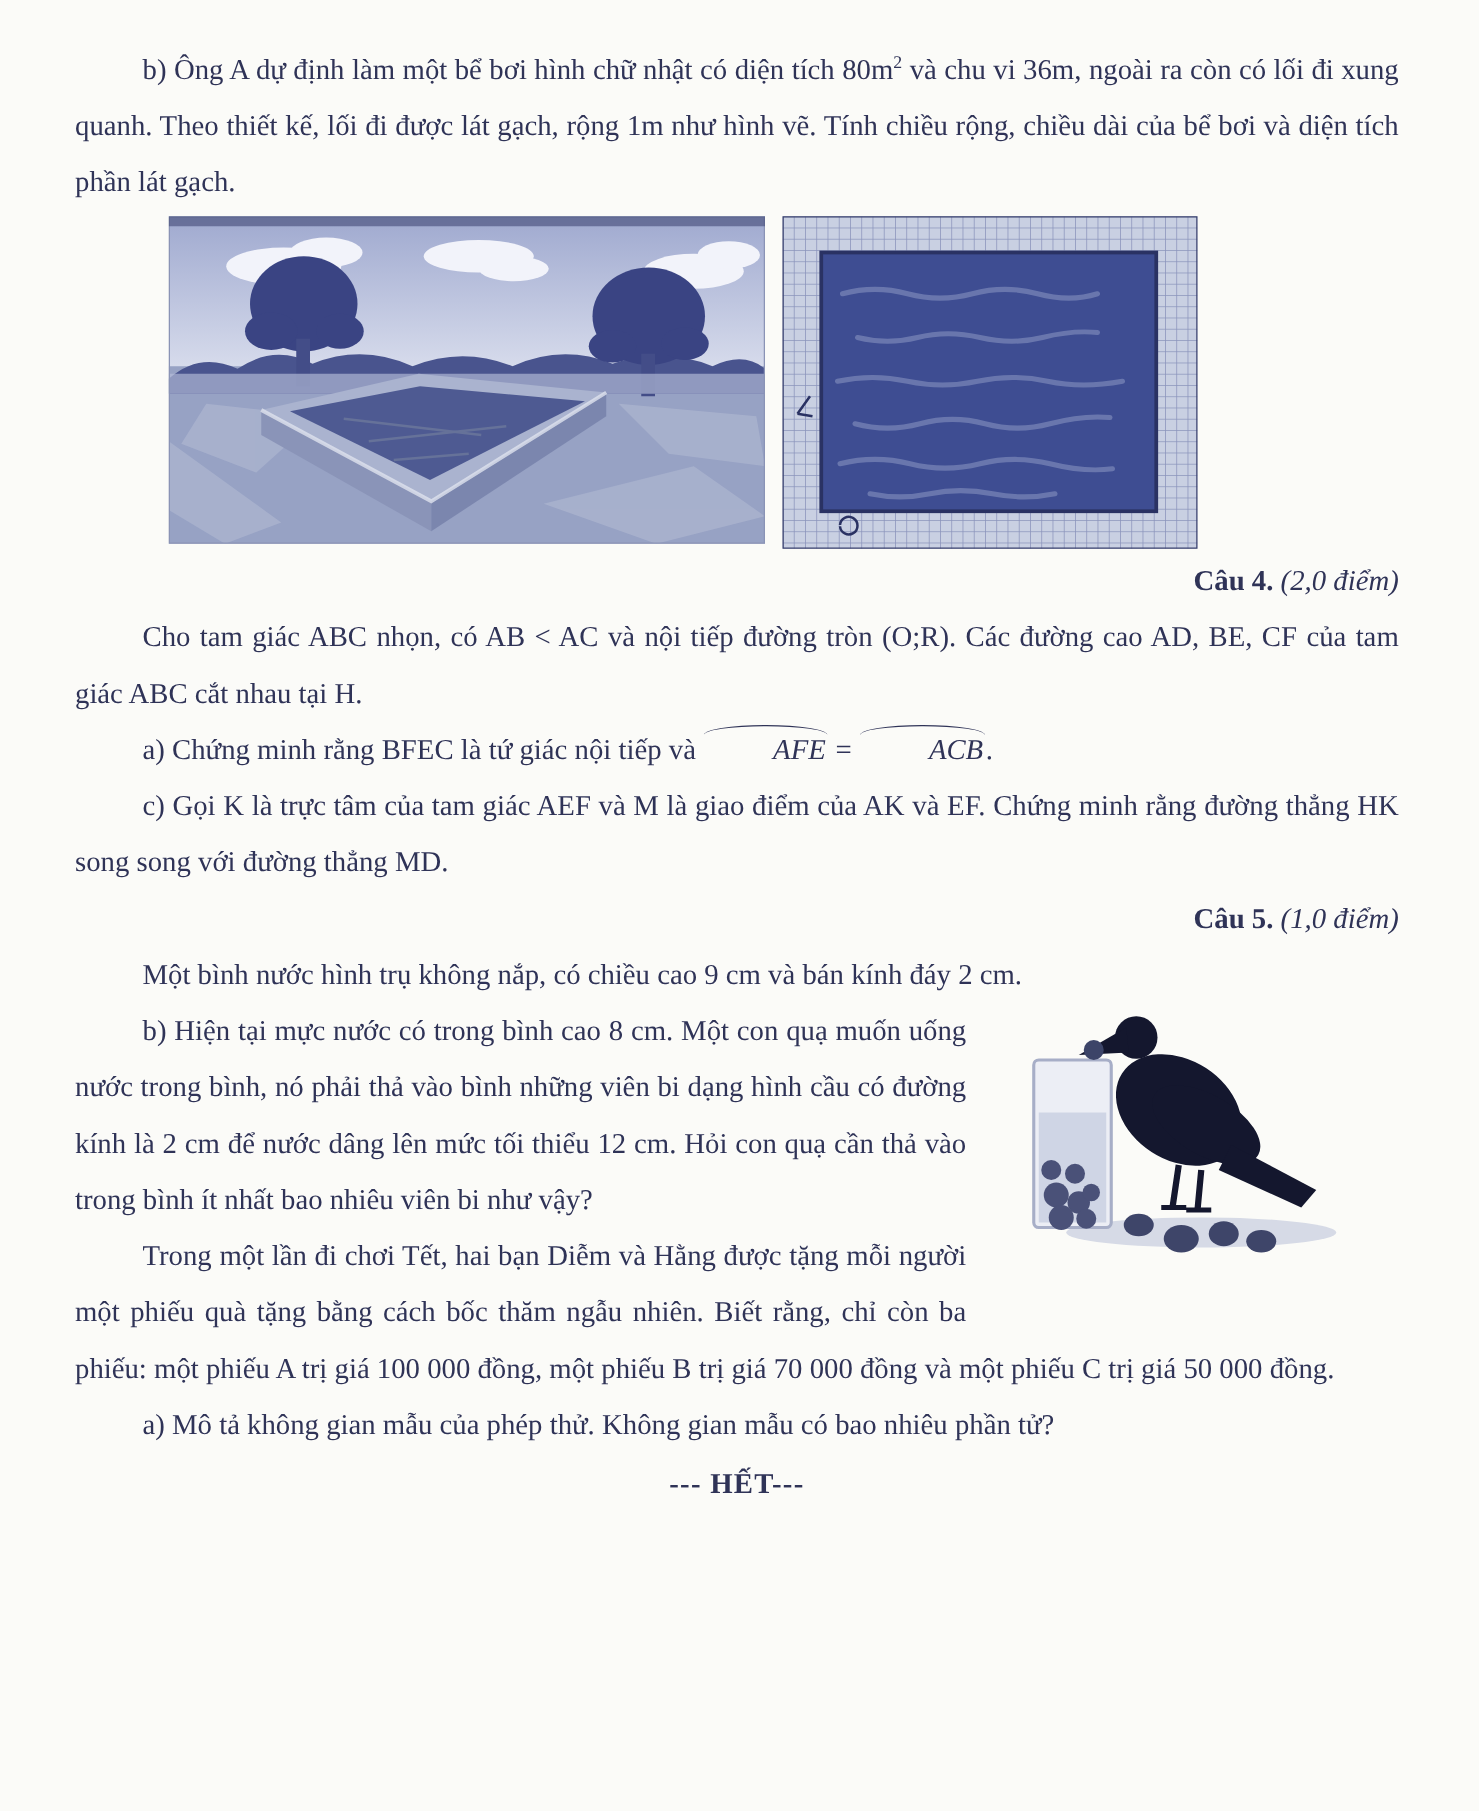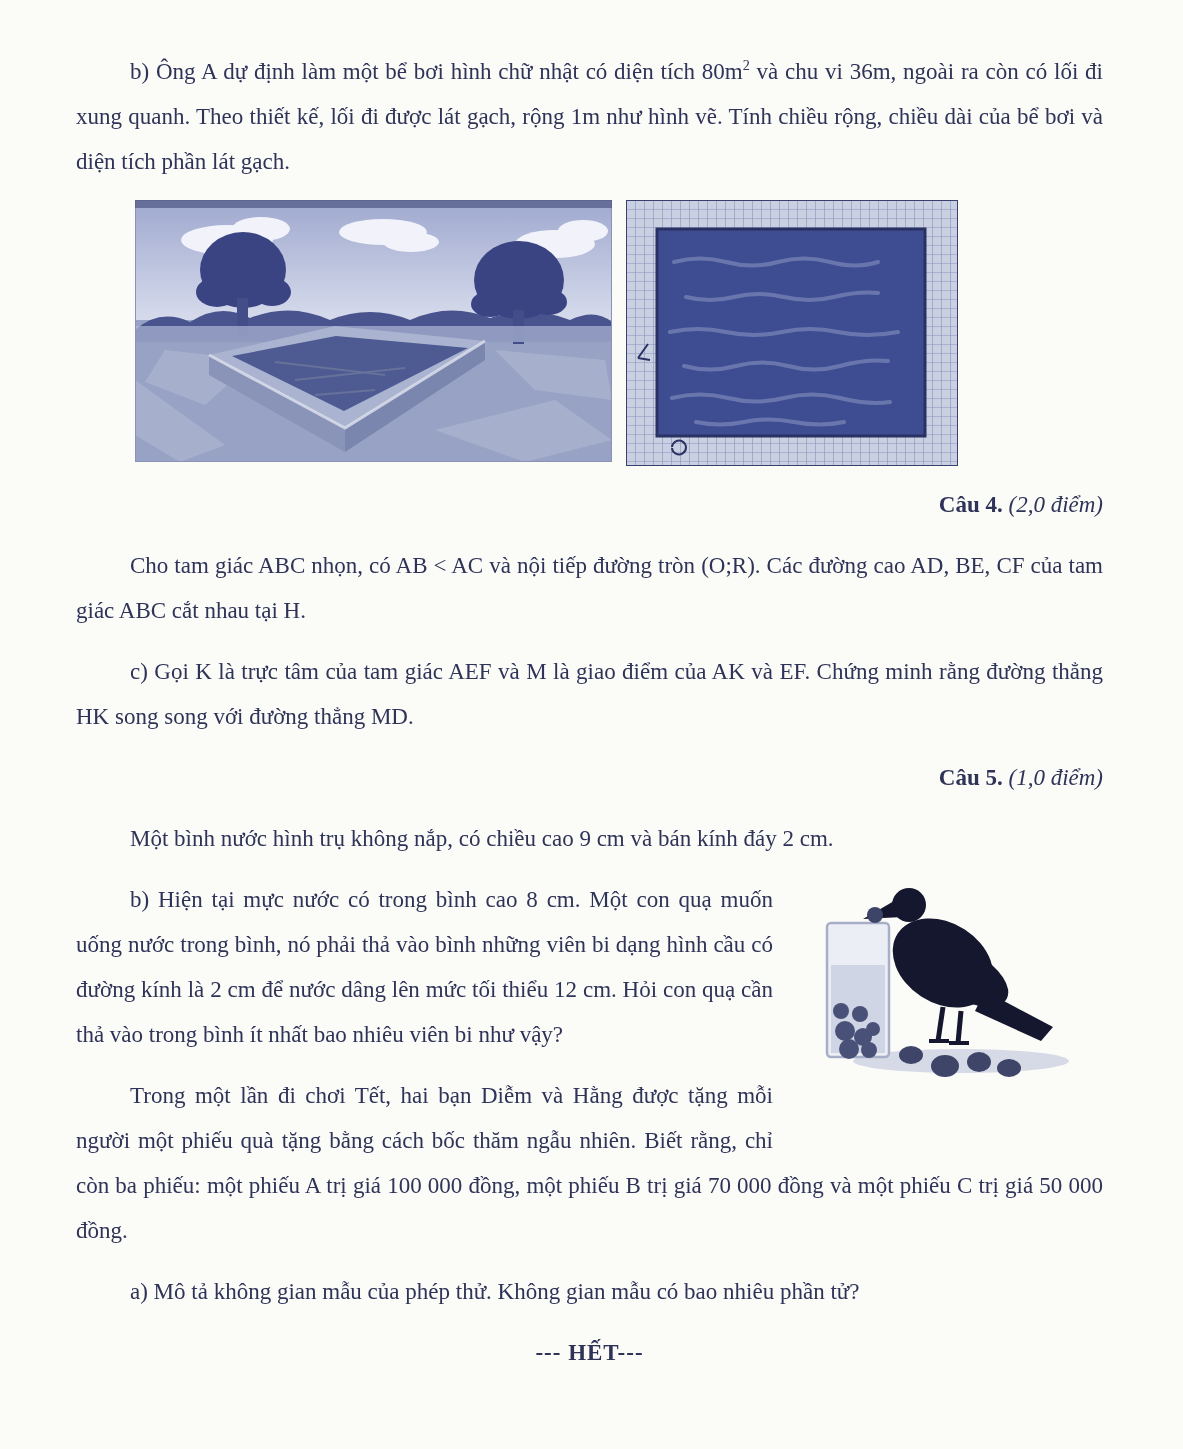--- a/index.html
+++ b/index.html
@@ -4,21 +4,21 @@
 <style>
   html,body{margin:0;padding:0;}
   body{
     width:1183px;height:1449px;overflow:hidden;
     background:#fbfbf8;
     color:#2f3357;
     font-family:"Liberation Serif","DejaVu Serif",serif;
     font-size:23px;line-height:45px;
   }
   .page{padding:33px 64px 0 60px;}
-  p{margin:16px;text-align:justify;text-indent:54px;}
+  p{margin:0;text-align:justify;text-indent:54px;}
   p.heading{text-align:right;text-indent:0;font-weight:bold;}
   p.heading .pts{font-weight:normal;font-style:italic;}
   .it{}
   sup{font-size:0.62em;line-height:0;}
   .arc{font-style:italic;position:relative;display:inline-block;padding:0 2px;}
   .arc::before{
     content:"";position:absolute;left:1px;right:1px;top:3px;height:7px;
     border-top:1.8px solid currentColor;
     border-radius:50% 50% 0 0 / 100% 100% 0 0;
   }
@@ -112,20 +112,21 @@
         <path d="M46,247 a7,7 0 1 1 0,1" stroke="#2a3263" stroke-width="2" fill="none"></path>
       </svg>
     </figure>
   </div>
 
   <p class="heading">
     <span>Câu 4.</span>
     <span class="pts">(2,0 điểm)</span>
   </p>
   <p><span>Cho tam giác </span><span class="it">ABC</span><span> nhọn, có </span><span class="it">AB &lt; AC</span><span> và nội tiếp đường tròn </span><span class="it">(O;R)</span><span>. Các đường cao </span><span class="it">AD, BE, CF</span><span> của tam giác </span><span class="it">ABC</span><span> cắt nhau tại </span><span class="it">H</span><span>.</span></p>
+  <p><span>a) Chứng minh rằng </span><span class="it">BFEC</span><span> là tứ giác nội tiếp và </span><span class="arc">AFE</span><span> = </span><span class="arc">ACB</span><span>.</span></p>
   <p><span>c) Gọi </span><span class="it">K</span><span> là trực tâm của tam giác </span><span class="it">AEF</span><span> và </span><span class="it">M</span><span> là giao điểm của </span><span class="it">AK</span><span> và </span><span class="it">EF</span><span>. Chứng minh rằng đường thẳng </span><span class="it">HK</span><span> song song với đường thẳng </span><span class="it">MD</span><span>.</span></p>
 
   <p class="heading">
     <span>Câu 5.</span>
     <span class="pts">(1,0 điểm)</span>
   </p>
   <p><span>Một bình nước hình trụ không nắp, có chiều cao 9 cm và bán kính đáy 2 cm.</span></p>
 
   <div class="crow-float">
     <svg width="316" height="206" viewBox="0 0 316 206">

